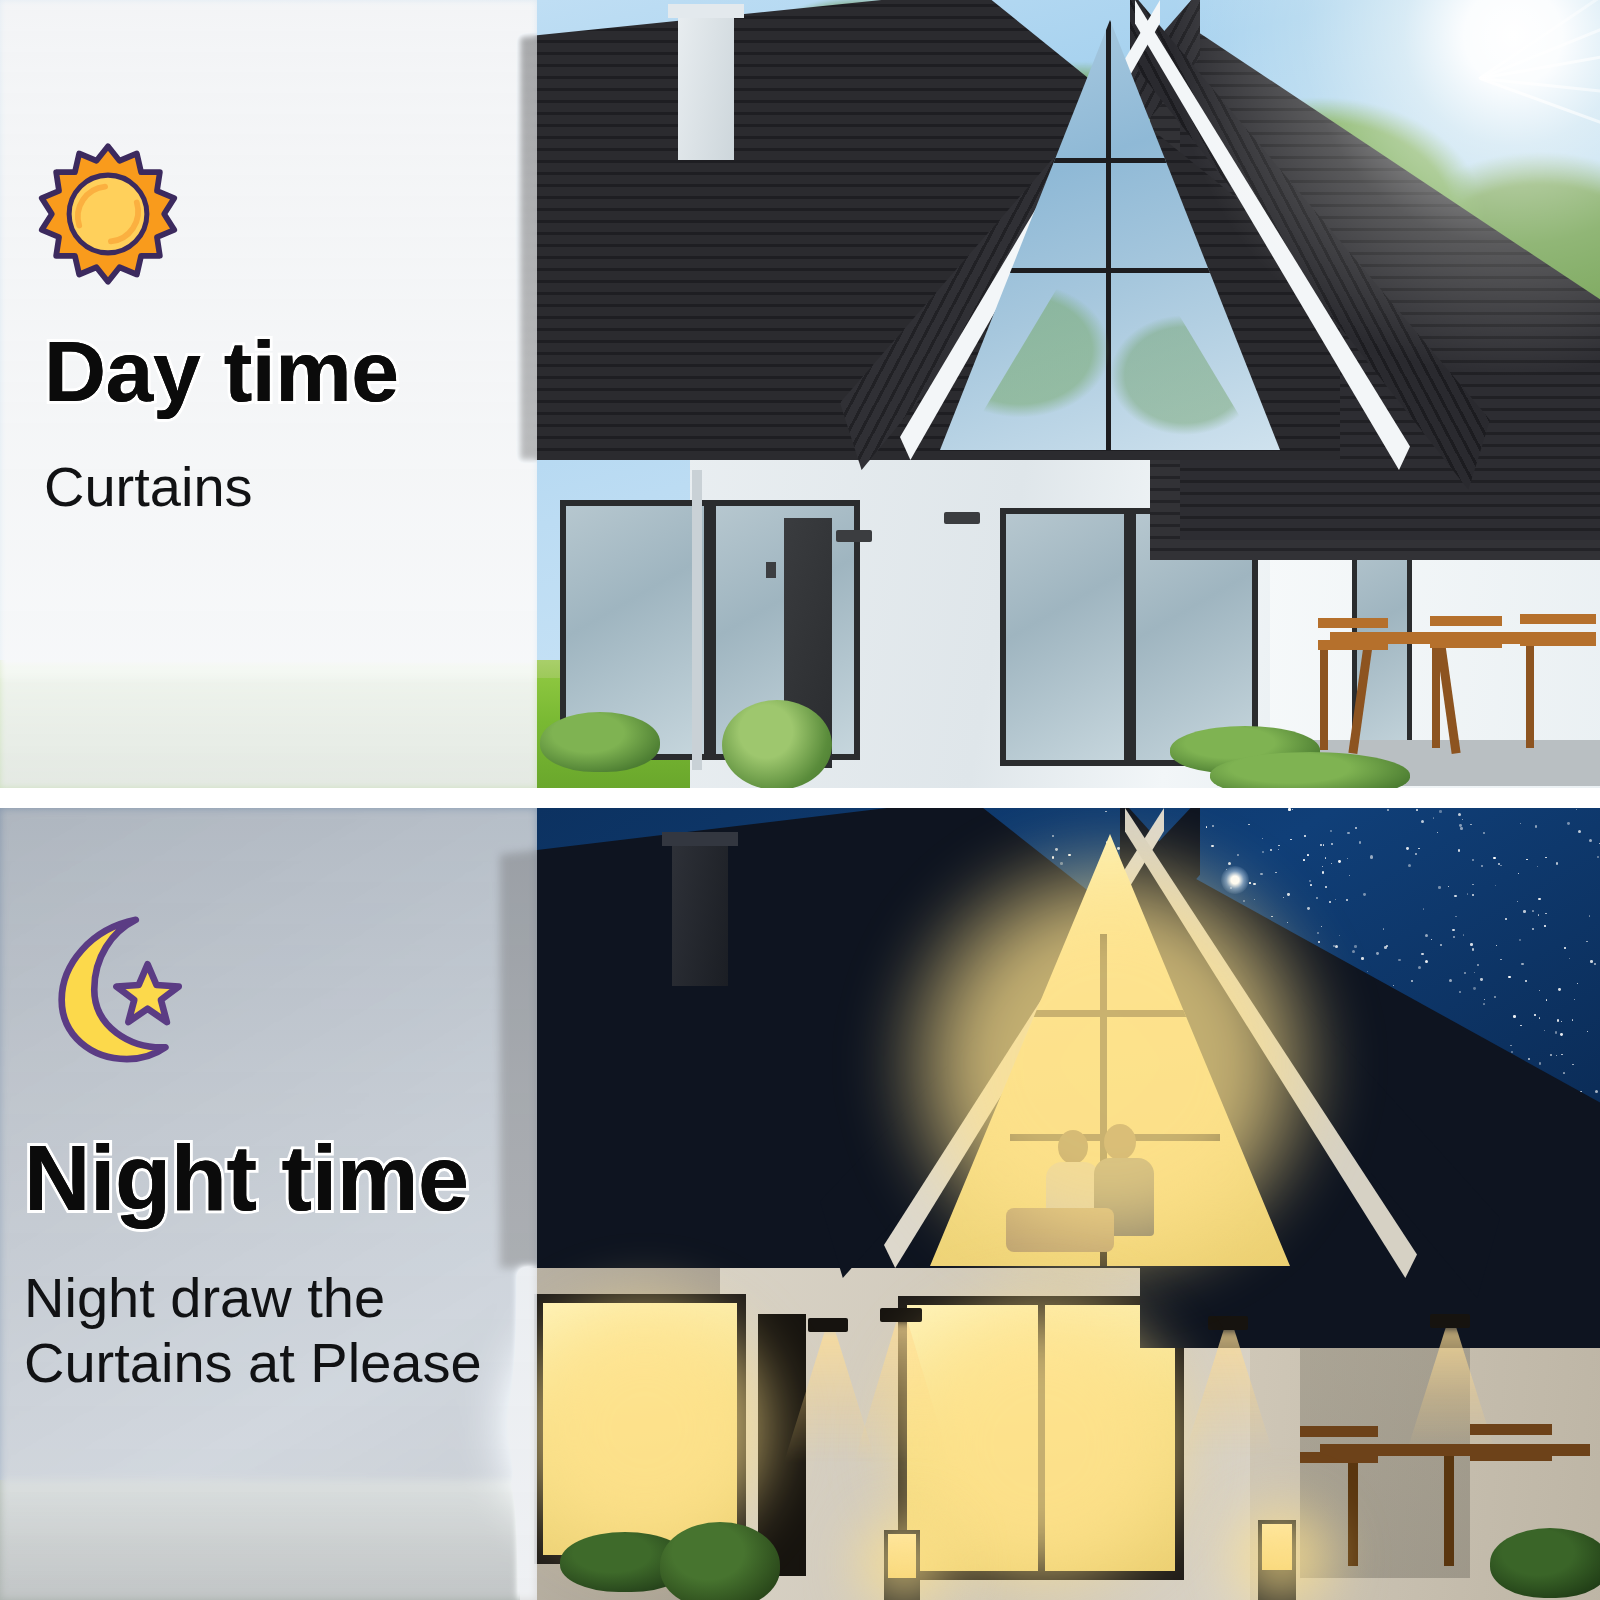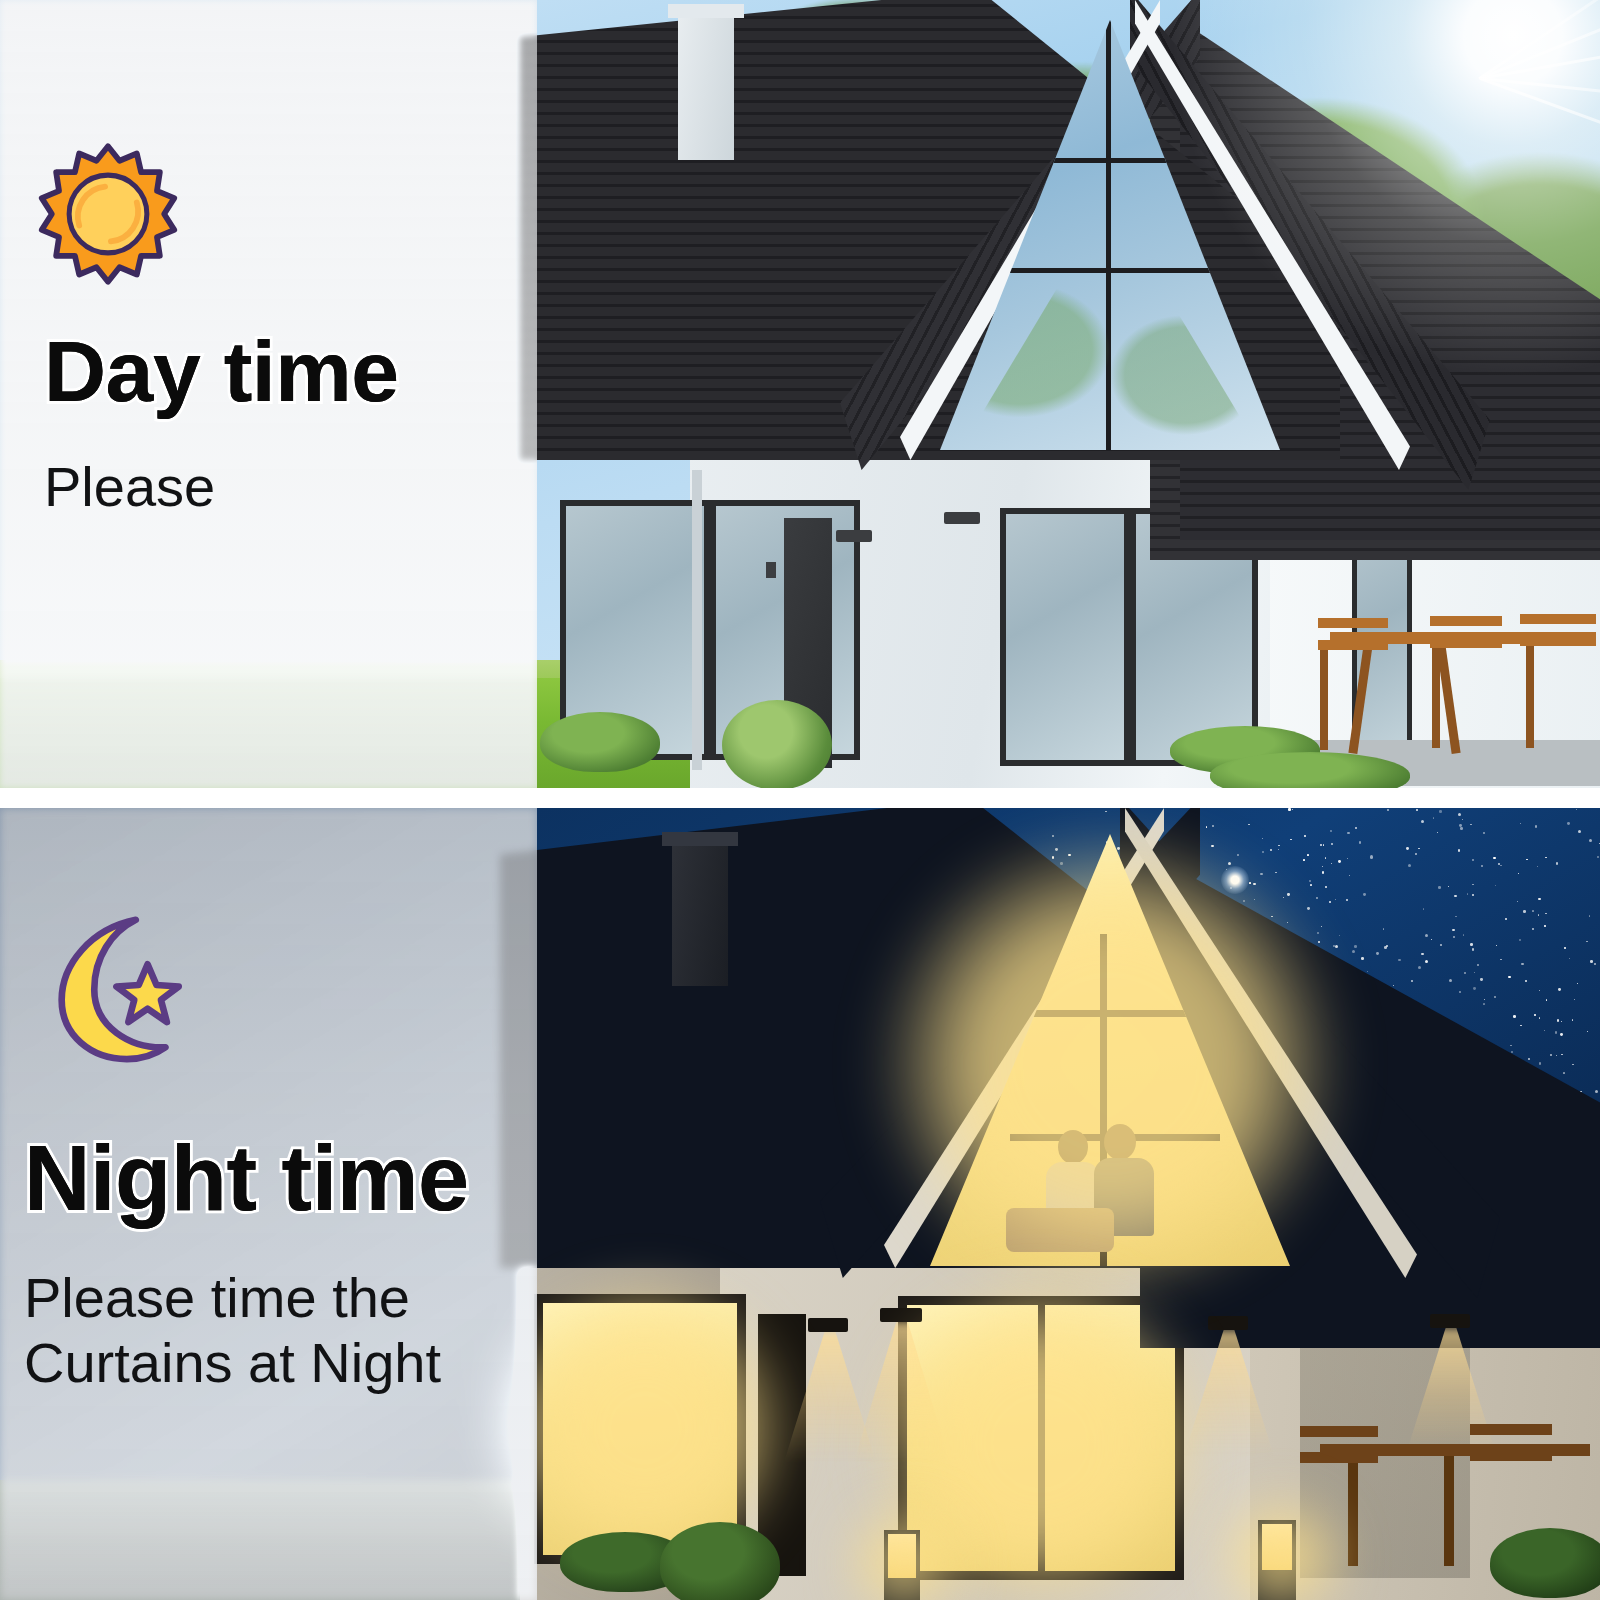--- a/index.html
+++ b/index.html
@@ -241,21 +241,21 @@
         <path d="M50 3 L58 13 L70 8 L73 21 L86 21 L84 34 L96 39 L89 50 L96 61 L84 66 L86 79 L73 79 L70 92 L58 87 L50 97 L42 87 L30 92 L27 79 L14 79 L16 66 L4 61 L11 50 L4 39 L16 34 L14 21 L27 21 L30 8 L42 13 Z" fill="#F99B1C" stroke="#3C2A5E" stroke-width="4" stroke-linejoin="round"></path>
         <circle cx="50" cy="50" r="27" fill="#FFD05B" stroke="#3C2A5E" stroke-width="3.5"></circle>
         <path d="M30 58 a21 21 0 0 1 18 -27" fill="none" stroke="#FBB040" stroke-width="4" stroke-linecap="round"></path>
         <path d="M70 42 a21 21 0 0 1 -18 27" fill="none" stroke="#FBB040" stroke-width="4" stroke-linecap="round"></path>
       </svg>
     </div>
 
     <div class="title" id="day-title">Day time</div>
     <div class="title-fill" id="day-title-top">Day time</div>
     <div class="subtitle" id="day-sub">
-      <div>Please</div>
+      <div>Curtains</div>
     </div>
   </div>
 
   <div class="divider"></div>
 
   <div class="panel" id="night-panel">
     <div class="scene">
       <div class="night-sky"></div>
       <div class="stars" id="star-field">
           <i class="star" style="left:75.42%;top:54.95%;width:1.6px;height:1.6px;opacity:0.45"></i>
@@ -985,18 +985,18 @@
       <svg viewBox="0 0 100 108" width="150" height="160" aria-hidden="true">
         <path d="M64 8 C34 14 14 38 14 62 C14 86 34 102 58 102 C68 102 77 99 84 94
                  C60 95 36 80 36 55 C36 33 48 16 64 8 Z" fill="#FCD94B" stroke="#5B3C84" stroke-width="4.5" stroke-linejoin="round"></path>
         <path d="M72 38 L78 52 L93 53 L81 62 L85 77 L72 68 L59 77 L63 62 L51 53 L66 52 Z" fill="#FCD94B" stroke="#5B3C84" stroke-width="4.5" stroke-linejoin="round"></path>
       </svg>
     </div>
 
     <div class="title" id="night-title">Night time</div>
     <div class="title-fill" id="night-title-top">Night time</div>
     <div class="subtitle" id="night-sub">
-      <div>Please time the</div>
-      <div>Curtains at Night</div>
+      <div>Night draw the</div>
+      <div>Curtains at Please</div>
     </div>
   </div>
 
 </div>
 
 </body></html>

